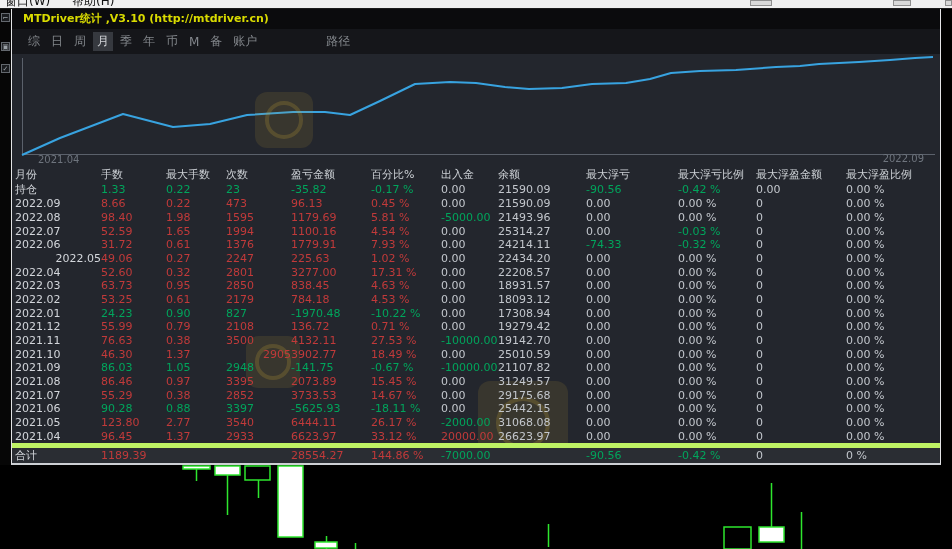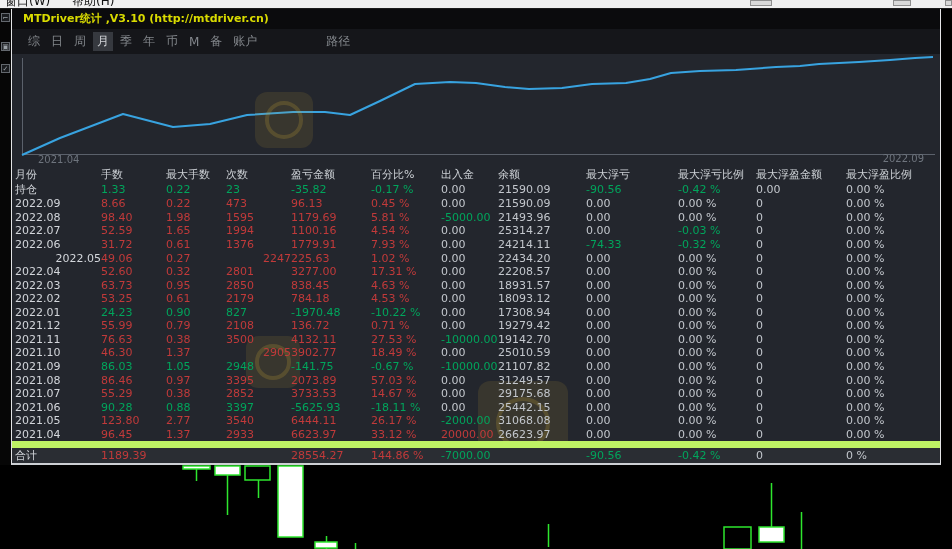--- a/index.html
+++ b/index.html
@@ -34,21 +34,21 @@
   .lbl-start{left:26px;top:100px}
   .lbl-end{right:16px;top:99px}
 
   .wm{position:absolute;border-radius:12px;background:rgba(200,165,55,.13);
       display:flex;align-items:center;justify-content:center;pointer-events:none;z-index:1}
   .wm::after{content:"";width:52%;height:52%;border-radius:50%;border:4px solid rgba(200,165,55,.22)}
 
   .table{flex:1;display:flex;flex-direction:column;padding-left:3px;font-size:11px;position:relative;z-index:2}
   .trow{flex:1;display:flex;align-items:center;white-space:nowrap}
   .trow.header{color:#ccd0d5;flex:none;height:16px}
-  .trow.total{flex:none;height:15px;background:#2a2d33;border-top:7px solid #bef264;margin-left:-3px;padding-left:3px}
+  .trow.total{flex:none;height:15px;background:#2a2d33;border-top:5px solid #bef264;margin-left:-3px;padding-left:3px}
   .cell{flex:none;overflow:visible}
   .c-m{color:#d3d6db}.c-w{color:#c3c7cd}.c-r{color:#c13a3a}.c-g{color:#00a55c}
 
   .bgchart{position:absolute;left:0;top:465px;width:952px;height:84px;z-index:1}
 </style>
 </head>
 <body>
 
 <div class="menubar">
   <div class="wfrag" style="left:750px;width:22px"></div>
@@ -173,21 +173,21 @@
         <span class="cell c-w" style="width: 88px;">24214.11</span>
         <span class="cell c-g" style="width: 92px;">-74.33</span>
         <span class="cell c-g" style="width: 78px;">-0.32 %</span>
         <span class="cell c-w" style="width: 90px;">0</span>
         <span class="cell c-w" style="width: 95px;">0.00 %</span>
       </div>
       <div class="trow">
         <span class="cell c-m" style="width: 86px; text-align: right;">2022.05</span>
         <span class="cell c-r" style="width: 65px;">49.06</span>
         <span class="cell c-r" style="width: 60px;">0.27</span>
-        <span class="cell c-r" style="width: 65px; text-align: right;">2247</span>
+        <span class="cell c-r" style="width: 65px;">2247</span>
         <span class="cell c-r" style="width: 80px;">225.63</span>
         <span class="cell c-r" style="width: 70px;">1.02 %</span>
         <span class="cell c-w" style="width: 57px;">0.00</span>
         <span class="cell c-w" style="width: 88px;">22434.20</span>
         <span class="cell c-w" style="width: 92px;">0.00</span>
         <span class="cell c-w" style="width: 78px;">0.00 %</span>
         <span class="cell c-w" style="width: 90px;">0</span>
         <span class="cell c-w" style="width: 95px;">0.00 %</span>
       </div>
       <div class="trow">
@@ -301,21 +301,21 @@
         <span class="cell c-w" style="width: 78px;">0.00 %</span>
         <span class="cell c-w" style="width: 90px;">0</span>
         <span class="cell c-w" style="width: 95px;">0.00 %</span>
       </div>
       <div class="trow">
         <span class="cell c-m" style="width: 86px;">2021.08</span>
         <span class="cell c-r" style="width: 65px;">86.46</span>
         <span class="cell c-r" style="width: 60px;">0.97</span>
         <span class="cell c-r" style="width: 65px;">3395</span>
         <span class="cell c-r" style="width: 80px;">2073.89</span>
-        <span class="cell c-r" style="width: 70px;">57.03 %</span>
+        <span class="cell c-r" style="width: 70px;">15.45 %</span>
         <span class="cell c-w" style="width: 57px;">0.00</span>
         <span class="cell c-w" style="width: 88px;">31249.57</span>
         <span class="cell c-w" style="width: 92px;">0.00</span>
         <span class="cell c-w" style="width: 78px;">0.00 %</span>
         <span class="cell c-w" style="width: 90px;">0</span>
         <span class="cell c-w" style="width: 95px;">0.00 %</span>
       </div>
       <div class="trow">
         <span class="cell c-m" style="width: 86px;">2021.07</span>
         <span class="cell c-r" style="width: 65px;">55.29</span>

